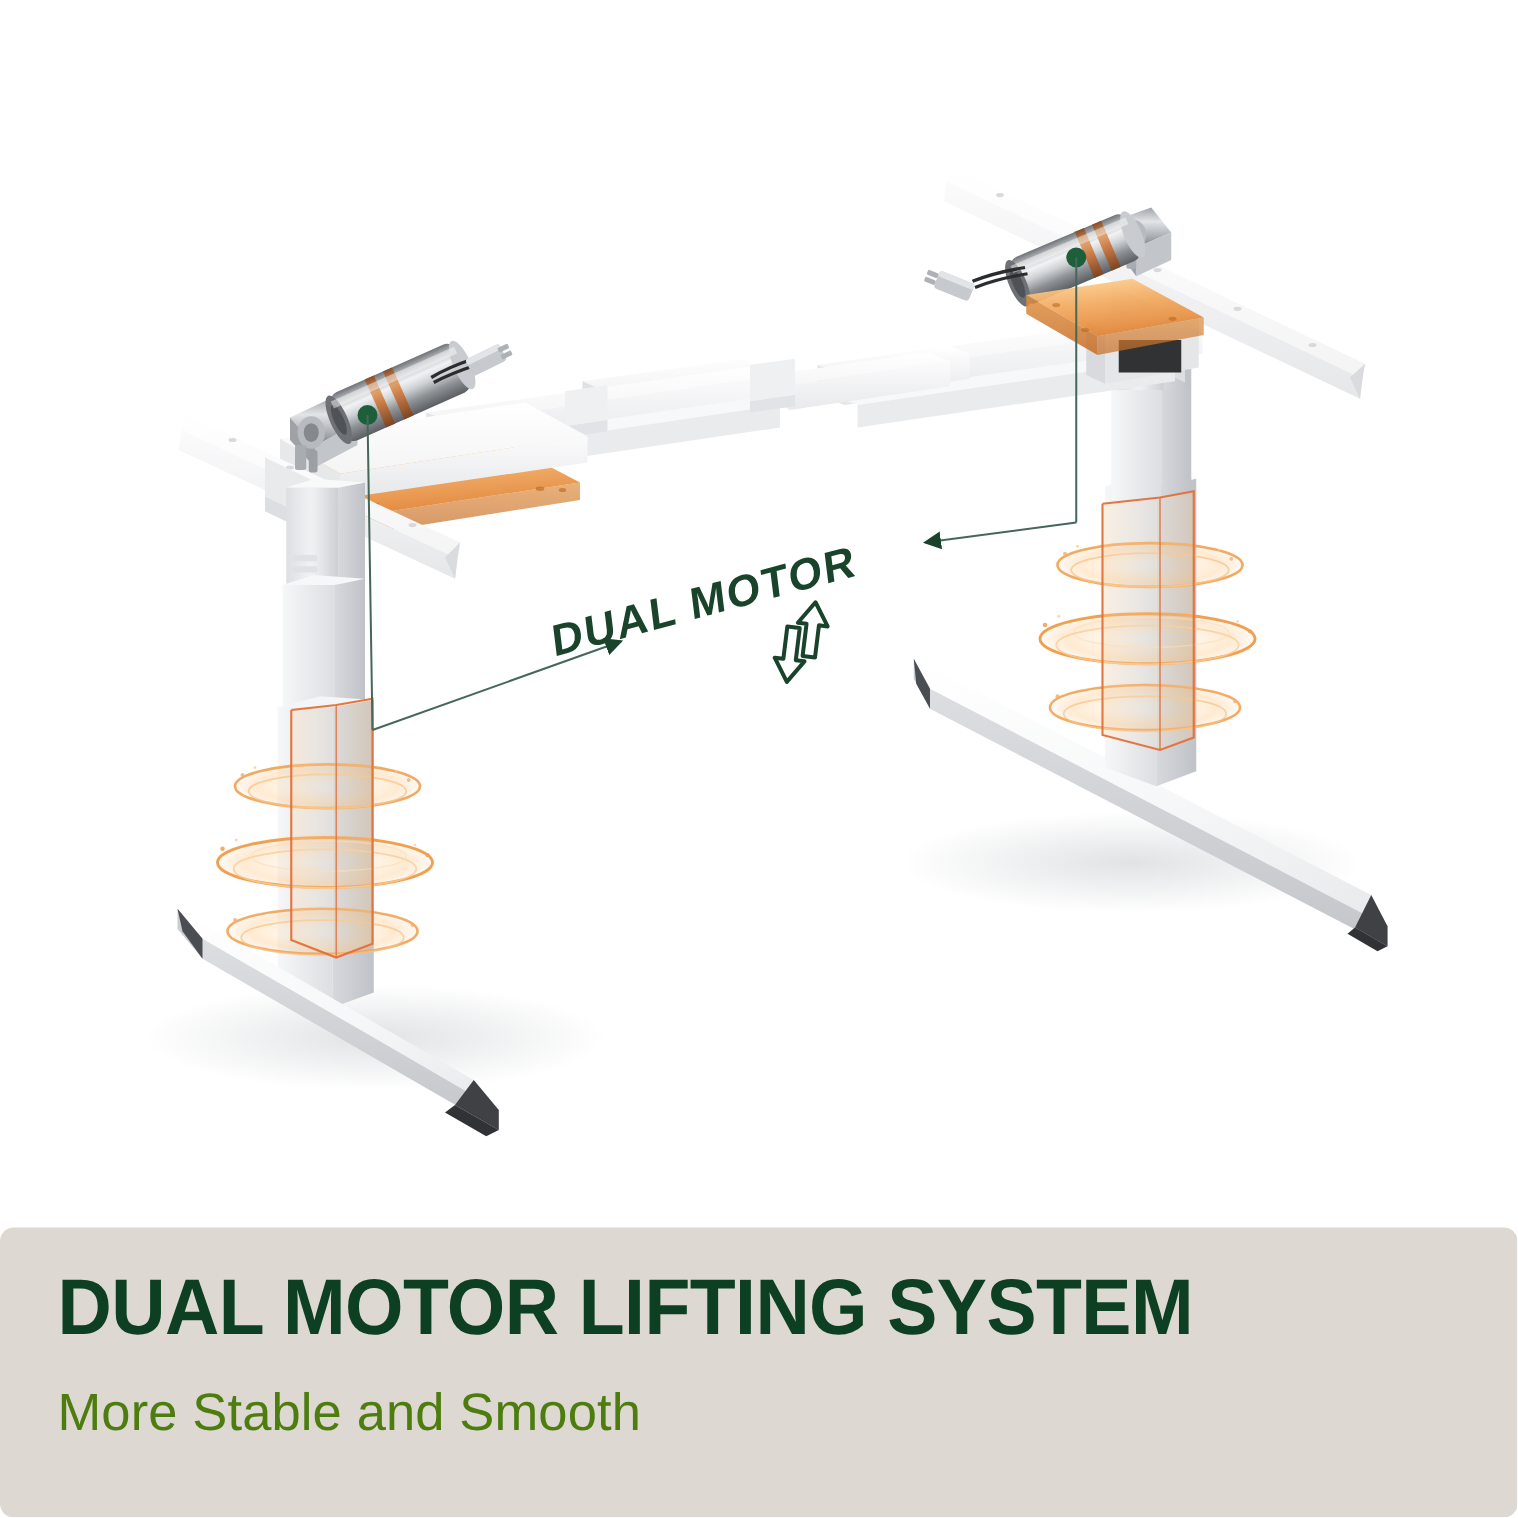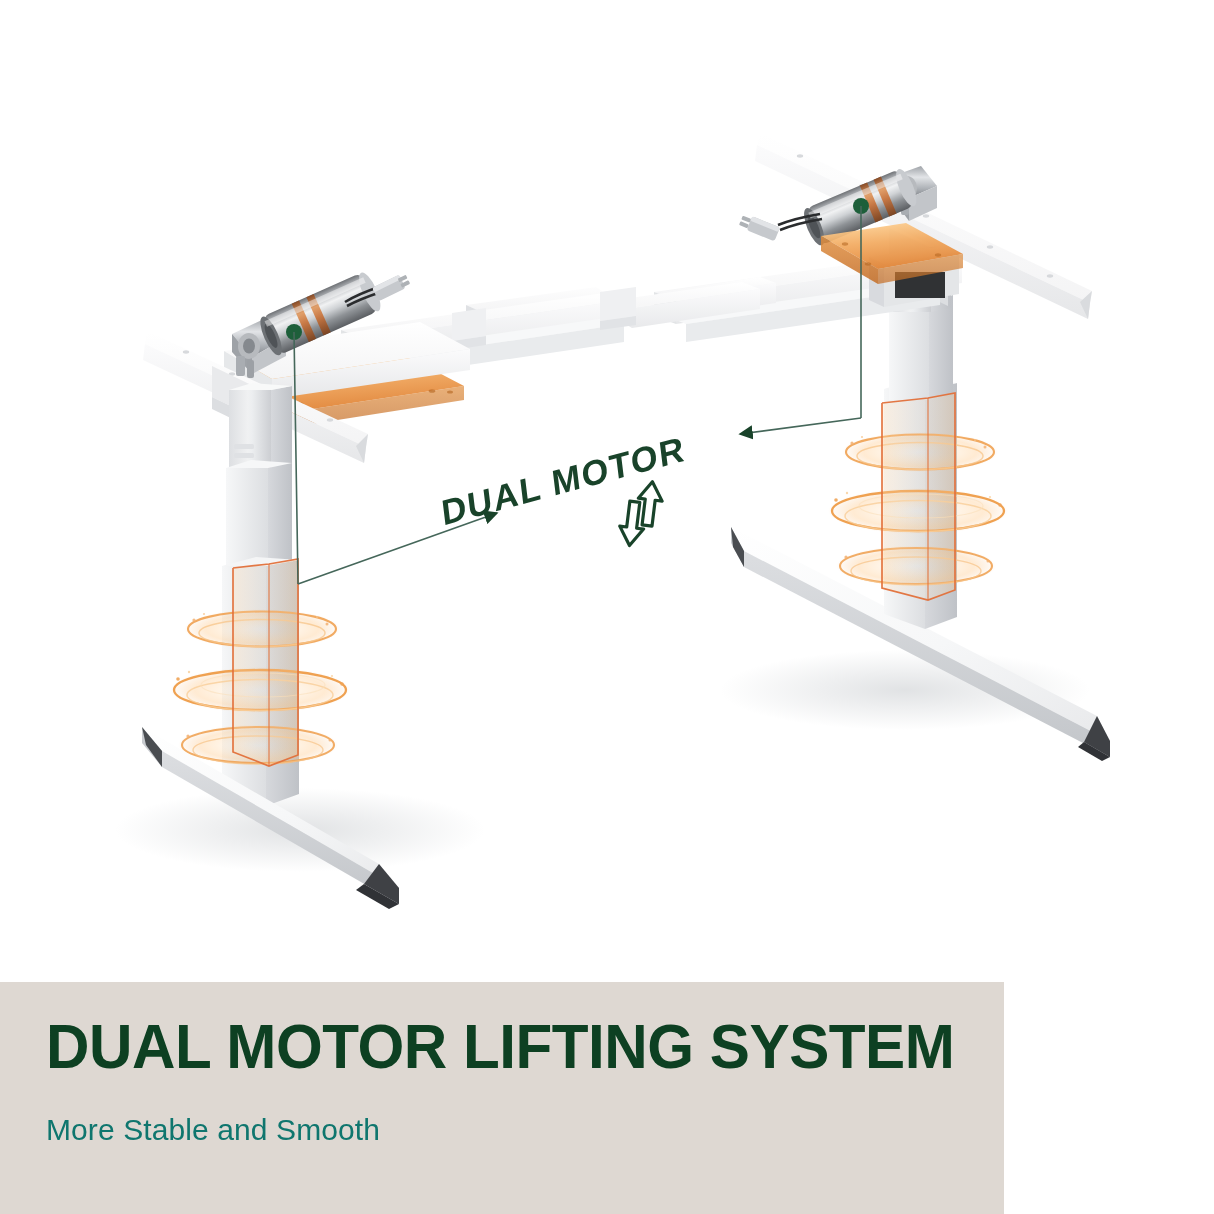--- a/index.html
+++ b/index.html
@@ -35,25 +35,26 @@
     width: 1214px;
     height: 982px;
     display: block;
   }
 
   
   #caption-banner {
     position: absolute;
     left: 0;
     top: 982px;
-    width: 1004px;
+    width: 1214px;
     height: 232px;
     background: #ded8d2;
     box-sizing: border-box;
     padding: 0 0 0 46px;
+    border-radius: 11px;
   }
   #caption-heading {
     position: absolute;
     left: 46px;
     top: 30px;
     margin: 0;
     color: #0d4022;
     font-family: "Liberation Sans", sans-serif;
     font-weight: 700;
     font-size: 63px;
@@ -61,24 +62,24 @@
     letter-spacing: -0.5px;
     transform: scaleX(0.955);
     transform-origin: left center;
     white-space: nowrap;
   }
   #caption-subheading {
     position: absolute;
     left: 46px;
     top: 129px;
     margin: 0;
-    color: #0f766e;
+    color: #4d7c0f;
     font-family: "Liberation Sans", sans-serif;
     font-weight: 400;
-    font-size: 30px;
+    font-size: 42px;
     line-height: 38px;
     letter-spacing: 0.1px;
     white-space: nowrap;
   }
 </style>
 </head>
 <body>
 
 <div id="page">
 

